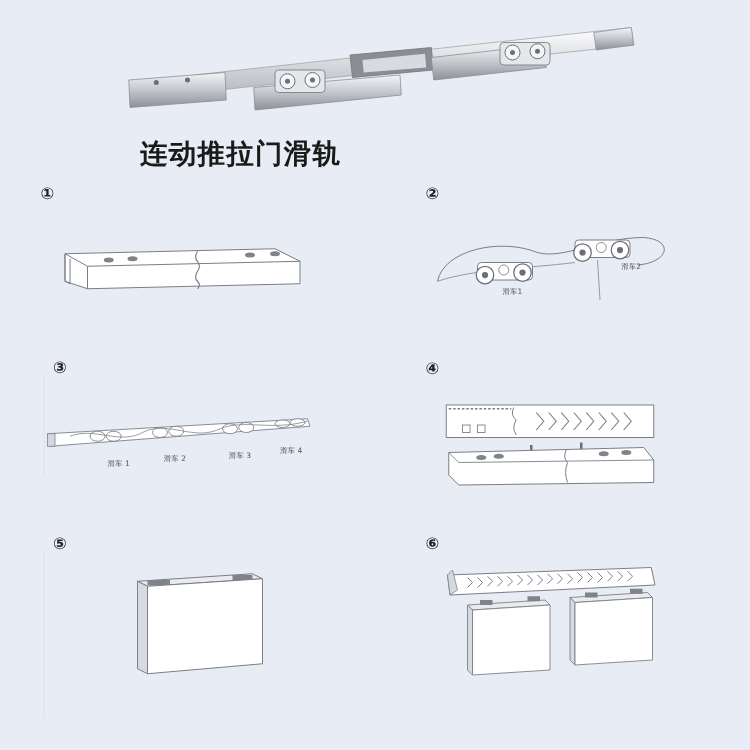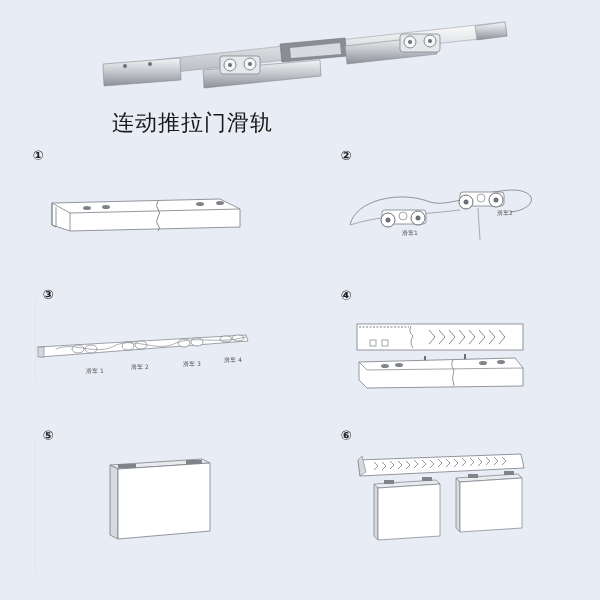--- a/index.html
+++ b/index.html
@@ -6,21 +6,21 @@
     body {
       width: 600px; height: 600px; overflow: hidden;
       background: #e8ecf5;
       font-family: "DejaVu Sans", sans-serif;
       position: relative;
     }
     .abs { position: absolute; }
     .hero { left: 95px; top: 8px; width: 430px; height: 90px; }
     .title {
       left: 112px; top: 108px;
-      font-size: 22px; font-weight: normal; color: #1a1a1a;
+      font-size: 22px; font-weight: bold; color: #1a1a1a;
       letter-spacing: 1px;
     }
     .step-num {
       font-size: 13px; font-weight: bold; color: #222;
       width: 16px; height: 16px; line-height: 16px; text-align: center;
     }
     .panel { }
     .vline { position: absolute; width: 1px; background: #dfe3ec; }
     .caption { font-size: 6px; color: #555; }
     svg { display: block; overflow: visible; }

